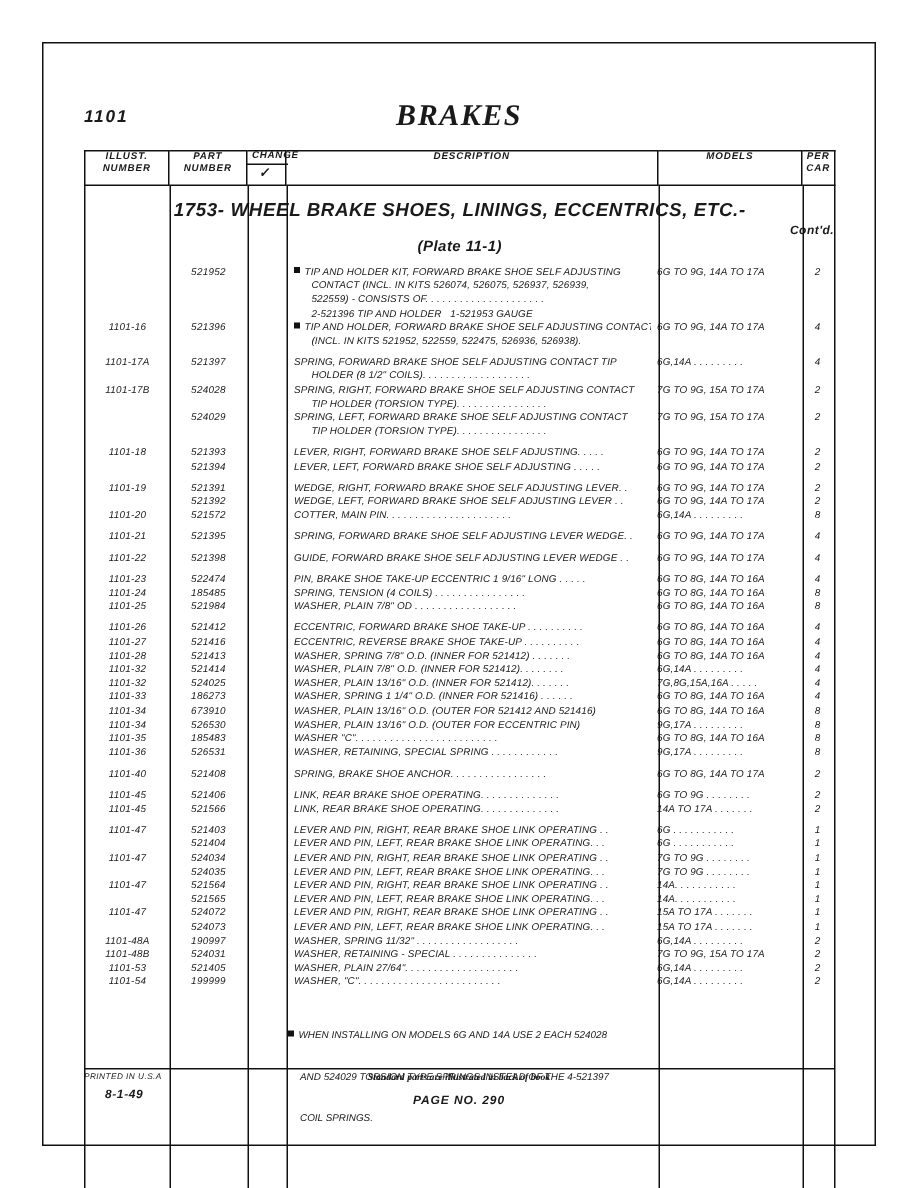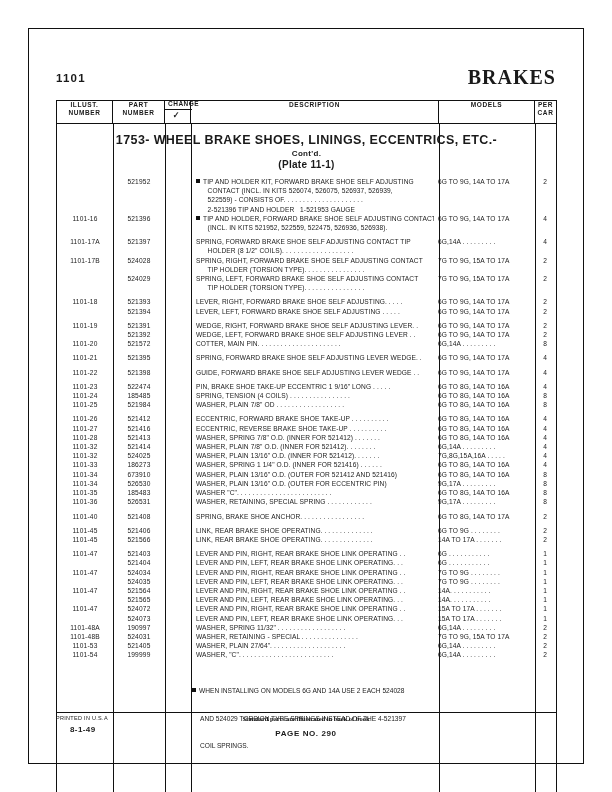--- a/index.html
+++ b/index.html
@@ -14,20 +14,21 @@
     color: #1a1a1a;
     position: relative;
     overflow: hidden;
   }
   .page {
     position: absolute;
     left: 0; top: 0;
     width: 525px;
     height: 792px;
     background: #ffffff;
+    font-style: italic;
   }
   .page-border {
     position: absolute;
     left: 28px;
     top: 28px;
     width: 556px;
     height: 736px;
     border: 1.2px solid #111;
     box-sizing: border-box;
   }
@@ -49,21 +50,21 @@
     top: 6px;
     font-size: 11.5px;
     font-weight: bold;
     letter-spacing: 1.2px;
   }
   .head-title {
     position: absolute;
     left: 0;
     width: 500px;
     top: 0px;
-    text-align: right;
+    text-align: center;
     font-family: "Liberation Serif", serif;
     font-size: 20px;
     font-weight: bold;
     letter-spacing: 1px;
   }
 
   
   table.main {
     border-collapse: collapse;
     width: 500px;
@@ -124,20 +125,21 @@
   .title-main {
     font-size: 12.5px;
     font-weight: bold;
     letter-spacing: 0.4px;
   }
   .title-sub {
     font-size: 8px;
     font-weight: bold;
     letter-spacing: 0.3px;
     margin-top: 2px;
+    text-align: right;
   }
   .title-sub2 {
     font-size: 10px;
     font-weight: bold;
     letter-spacing: 0.3px;
     margin-top: 1px;
   }
 
   
   .rows { font-size: 6.6px; }

